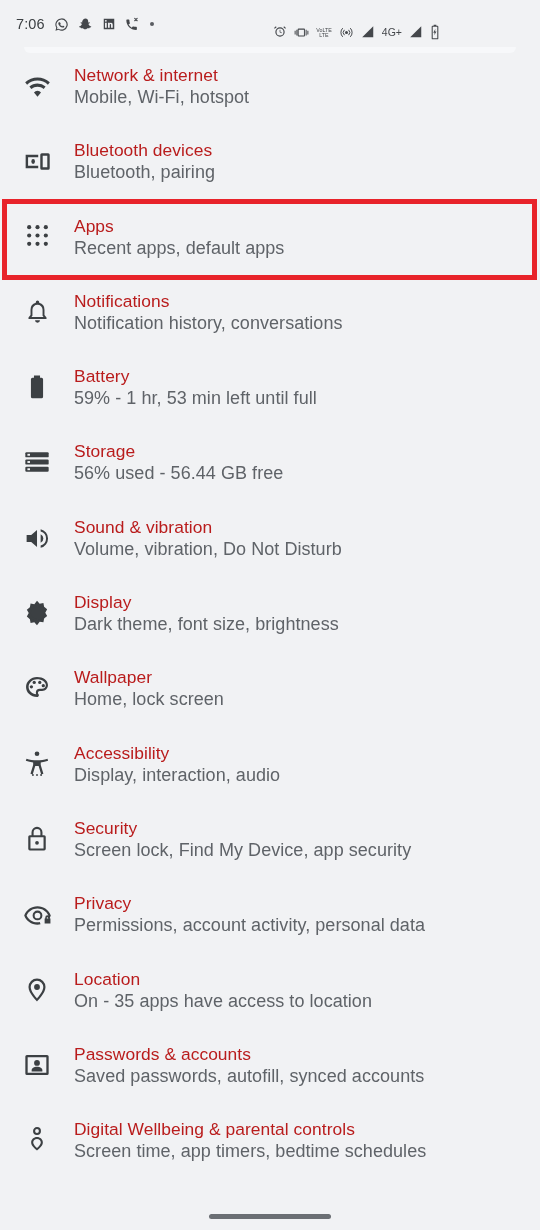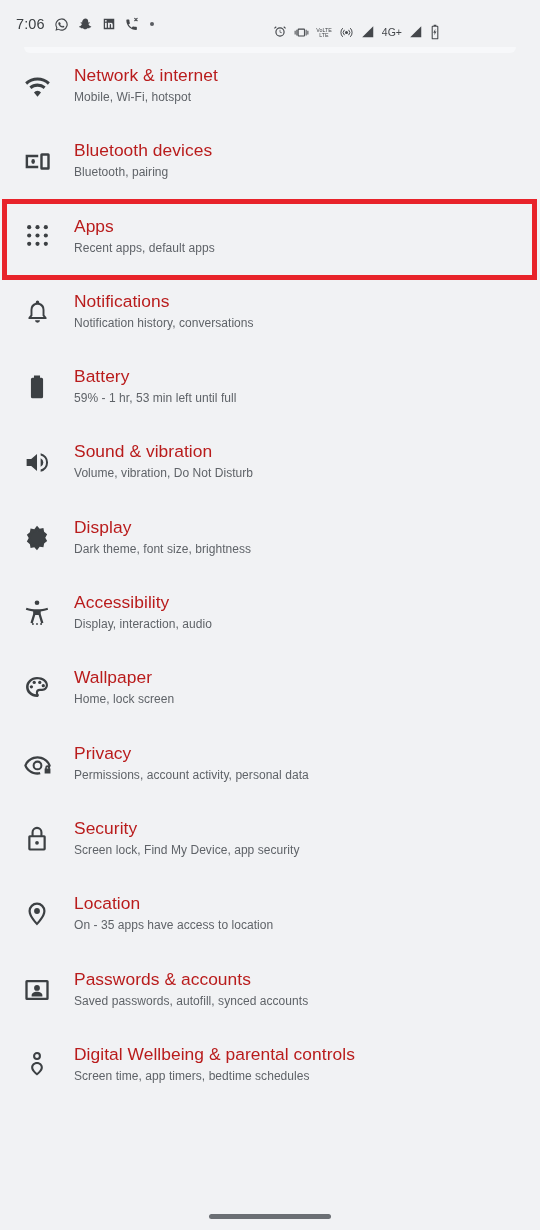--- a/index.html
+++ b/index.html
@@ -43,21 +43,21 @@
     width:74px; min-width:74px; padding-top:19px;
     display:flex; justify-content:center;
   }
   .row-icon svg { display:block; fill:#3c4043; }
   .row-text { padding-top:10px; }
   .row-title {
     font-size:17.4px; color:#b91c1c; line-height:24px;
     letter-spacing:.05px; white-space:nowrap;
   }
   .row-sub {
-    font-size:12px; color:#5f6368; line-height:18px;
+    font-size:18px; color:#5f6368; line-height:18px;
     letter-spacing:.05px; white-space:nowrap; padding-top:1px;
   }
 
   
   .row.highlighted::after {
     content:""; position:absolute;
     left:2px; top:-5px; right:3px; bottom:-1px;
     border:5px solid #e8232a; pointer-events:none;
   }
 
@@ -221,20 +221,36 @@
         <svg width="28" height="28" viewBox="0 0 24 24">
           <path d="M9.4 2.2h5.2v1.9h1.3a1.3 1.3 0 0 1 1.3 1.3v15a1.3 1.3 0 0 1-1.3 1.3H8.1a1.3 1.3 0 0 1-1.3-1.3v-15a1.3 1.3 0 0 1 1.3-1.3h1.3V2.2z"></path>
         </svg>
       </div>
       <div class="row-text">
         <div class="row-title">Battery</div>
         <div class="row-sub">59% - 1 hr, 53 min left until full</div>
       </div>
     </div>
 
+    <div class="row">
+      <div class="row-icon">
+        <svg width="28" height="28" viewBox="0 0 24 24">
+          <rect x="2" y="3.6" width="20" height="4.4" rx="1"></rect>
+          <rect x="2" y="9.8" width="20" height="4.4" rx="1"></rect>
+          <rect x="2" y="16" width="20" height="4.4" rx="1"></rect>
+          <rect x="3.8" y="5" width="2.2" height="1.6" fill="#f1f2f4"></rect>
+          <rect x="3.8" y="11.2" width="2.2" height="1.6" fill="#f1f2f4"></rect>
+          <rect x="3.8" y="17.4" width="2.2" height="1.6" fill="#f1f2f4"></rect>
+        </svg>
+      </div>
+      <div class="row-text">
+        <div class="row-title">Storage</div>
+        <div class="row-sub">56% used - 56.44 GB free</div>
+      </div>
+    </div>
 
     <div class="row">
       <div class="row-icon">
         <svg width="29" height="29" viewBox="0 0 24 24">
           <path d="M3 9.2v5.6h3.8L11.6 19V5L6.8 9.2H3zM14.6 8.4v7.2a4 4 0 0 0 0-7.2zM14.6 4.3v1.9a6 6 0 0 1 0 11.6v1.9a7.9 7.9 0 0 0 0-15.4z"></path>
         </svg>
       </div>
       <div class="row-text">
         <div class="row-title">Sound &amp; vibration</div>
         <div class="row-sub">Volume, vibration, Do Not Disturb</div>
@@ -246,20 +262,36 @@
         <svg width="28" height="28" viewBox="0 0 24 24">
           <path d="M12 1.5 14.3 4l3.2-.6.6 3.2 2.6 2.2-1.6 2.9 1.6 2.9-2.6 2.2-.6 3.2-3.2-.6L12 22.5 9.7 20l-3.2.6-.6-3.2L3.3 15l1.6-2.9-1.6-2.9 2.6-2.2.6-3.2 3.2.6L12 1.5zm0 4.4v12.2a6.1 6.1 0 0 0 0-12.2z"></path>
           <path d="M12 5.9a6.1 6.1 0 1 0 0 12.2 6.1 6.1 0 0 1 0-12.2z" fill="#f1f2f4"></path>
           <circle cx="12" cy="12" r="6.1" fill="none" stroke="#3c4043" stroke-width="1.6"></circle>
           <path d="M12 5.9a6.1 6.1 0 0 1 0 12.2V5.9z"></path>
         </svg>
       </div>
       <div class="row-text">
         <div class="row-title">Display</div>
         <div class="row-sub">Dark theme, font size, brightness</div>
+      </div>
+    </div>
+
+    <div class="row">
+      <div class="row-icon">
+        <svg width="28" height="28" viewBox="0 0 24 24">
+          <path d="M12 2.6C6.8 2.6 2.6 6.4 2.6 11.2c0 4.8 4.2 8.6 9.4 8.6.9 0 1.6-.7 1.6-1.6 0-.4-.2-.8-.4-1.1-.3-.3-.4-.6-.4-1 0-.9.7-1.6 1.6-1.6h1.9c3 0 5.1-2.1 5.1-5 0-3.9-4-6.9-9.4-6.9zm0 1.8c4.3 0 7.6 2.3 7.6 5.1 0 1.9-1.3 3.2-3.3 3.2h-1.9a3.4 3.4 0 0 0-3.4 3.4c0 .5.1.9.3 1.3-3.7-.4-6.5-3.2-6.5-6.2 0-3.8 3.4-6.8 7.2-6.8z"></path>
+          <circle cx="7.2" cy="11" r="1.4"></circle>
+            <circle cx="9.6" cy="7.2" r="1.4"></circle>
+          <circle cx="14.4" cy="7.2" r="1.4"></circle>
+            <circle cx="17.4" cy="10" r="1.4"></circle>
+        </svg>
+      </div>
+      <div class="row-text">
+        <div class="row-title">Wallpaper</div>
+        <div class="row-sub">Home, lock screen</div>
       </div>
     </div>
 
     <div class="row">
       <div class="row-icon">
         <svg width="28" height="28" viewBox="0 0 24 24">
           <circle cx="12" cy="3.2" r="2"></circle>
           <path d="M21 7.4c-2.8.9-5.8 1.4-9 1.4s-6.2-.5-9-1.4L2.4 9.3c2 .7 4.1 1.1 6.3 1.4v2.1l-2.3 7.6 1.9.6 2.2-7.2h2.9l2.2 7.2 1.9-.6-2.3-7.6v-2.1c2.2-.3 4.3-.7 6.3-1.4L21 7.4z"></path>
           <circle cx="8.5" cy="21.4" r="0.8"></circle>
             <circle cx="12" cy="21.4" r="0.8"></circle>
@@ -268,63 +300,47 @@
       </div>
       <div class="row-text">
         <div class="row-title">Accessibility</div>
         <div class="row-sub">Display, interaction, audio</div>
       </div>
     </div>
 
     <div class="row">
       <div class="row-icon">
         <svg width="28" height="28" viewBox="0 0 24 24">
-          <path d="M12 2.6C6.8 2.6 2.6 6.4 2.6 11.2c0 4.8 4.2 8.6 9.4 8.6.9 0 1.6-.7 1.6-1.6 0-.4-.2-.8-.4-1.1-.3-.3-.4-.6-.4-1 0-.9.7-1.6 1.6-1.6h1.9c3 0 5.1-2.1 5.1-5 0-3.9-4-6.9-9.4-6.9zm0 1.8c4.3 0 7.6 2.3 7.6 5.1 0 1.9-1.3 3.2-3.3 3.2h-1.9a3.4 3.4 0 0 0-3.4 3.4c0 .5.1.9.3 1.3-3.7-.4-6.5-3.2-6.5-6.2 0-3.8 3.4-6.8 7.2-6.8z"></path>
-          <circle cx="7.2" cy="11" r="1.4"></circle>
-            <circle cx="9.6" cy="7.2" r="1.4"></circle>
-          <circle cx="14.4" cy="7.2" r="1.4"></circle>
-            <circle cx="17.4" cy="10" r="1.4"></circle>
-        </svg>
-      </div>
-      <div class="row-text">
-        <div class="row-title">Wallpaper</div>
-        <div class="row-sub">Home, lock screen</div>
+          <path d="M12 1.6A4.7 4.7 0 0 0 7.3 6.3v2.4H5.9a1.4 1.4 0 0 0-1.4 1.4v10.3a1.4 1.4 0 0 0 1.4 1.4h12.2a1.4 1.4 0 0 0 1.4-1.4V10.1a1.4 1.4 0 0 0-1.4-1.4h-1.4V6.3A4.7 4.7 0 0 0 12 1.6zm0 1.9a2.9 2.9 0 0 1 2.9 2.8v2.4H9.1V6.3A2.9 2.9 0 0 1 12 3.5zM6.4 10.5h11.2v9.6H6.4v-9.6z"></path>
+          <circle cx="12" cy="15.3" r="1.6"></circle>
+        </svg>
+      </div>
+      <div class="row-text">
+        <div class="row-title">Security</div>
+        <div class="row-sub">Screen lock, Find My Device, app security</div>
       </div>
     </div>
 
     <div class="row">
       <div class="row-icon">
         <svg width="29" height="29" viewBox="0 0 24 24">
           <path d="M12 5.2C6.9 5.2 2.6 8.4 1 12.8c1.6 4.4 5.9 7.6 11 7.6.9 0 1.7-.1 2.5-.3l-.6-1.8c-.6.1-1.2.2-1.9.2-4 0-7.5-2.3-9-5.7 1.5-3.4 5-5.7 9-5.7s7.5 2.3 9 5.7c-.2.5-.5 1-.8 1.5l1.5 1.1c.6-.8 1-1.7 1.3-2.6-1.6-4.4-5.9-7.6-11-7.6z"></path>
           <circle cx="12" cy="12.8" r="3.2" fill="none" stroke="#3c4043" stroke-width="1.7"></circle>
           <path d="M18.4 14.6a1.9 1.9 0 0 1 3.8 0v.8h.5v4h-4.8v-4h.5v-.8zm1.3 0v.8h1.2v-.8a.6.6 0 0 0-1.2 0z"></path>
         </svg>
       </div>
       <div class="row-text">
         <div class="row-title">Privacy</div>
         <div class="row-sub">Permissions, account activity, personal data</div>
       </div>
     </div>
 
     <div class="row">
       <div class="row-icon">
         <svg width="28" height="28" viewBox="0 0 24 24">
-          <path d="M12 1.6A4.7 4.7 0 0 0 7.3 6.3v2.4H5.9a1.4 1.4 0 0 0-1.4 1.4v10.3a1.4 1.4 0 0 0 1.4 1.4h12.2a1.4 1.4 0 0 0 1.4-1.4V10.1a1.4 1.4 0 0 0-1.4-1.4h-1.4V6.3A4.7 4.7 0 0 0 12 1.6zm0 1.9a2.9 2.9 0 0 1 2.9 2.8v2.4H9.1V6.3A2.9 2.9 0 0 1 12 3.5zM6.4 10.5h11.2v9.6H6.4v-9.6z"></path>
-          <circle cx="12" cy="15.3" r="1.6"></circle>
-        </svg>
-      </div>
-      <div class="row-text">
-        <div class="row-title">Security</div>
-        <div class="row-sub">Screen lock, Find My Device, app security</div>
-      </div>
-    </div>
-
-    <div class="row">
-      <div class="row-icon">
-        <svg width="28" height="28" viewBox="0 0 24 24">
           <path d="M12 2.2a7.3 7.3 0 0 0-7.3 7.3c0 5.5 7.3 12.3 7.3 12.3s7.3-6.8 7.3-12.3A7.3 7.3 0 0 0 12 2.2zm0 1.9a5.4 5.4 0 0 1 5.4 5.4c0 3.6-4 8.2-5.4 9.7-1.4-1.5-5.4-6.1-5.4-9.7A5.4 5.4 0 0 1 12 4.1z"></path>
           <circle cx="12" cy="9.4" r="2.5"></circle>
         </svg>
       </div>
       <div class="row-text">
         <div class="row-title">Location</div>
         <div class="row-sub">On - 35 apps have access to location</div>
       </div>
     </div>
 

